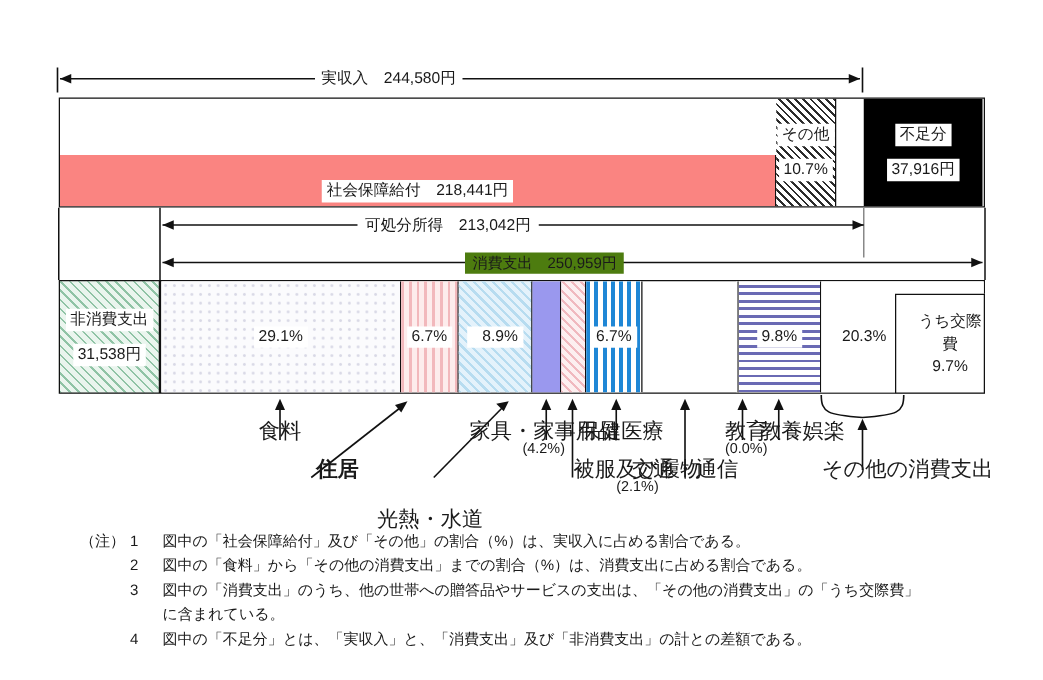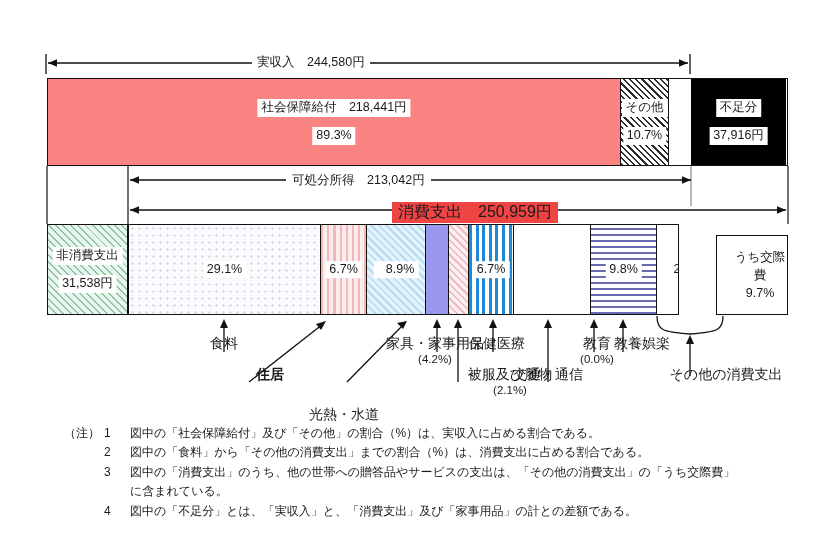--- a/index.html
+++ b/index.html
@@ -68,21 +68,21 @@
     background-image:repeating-linear-gradient(0deg,#6a6ab4 0 2.2px,rgba(255,255,255,0) 2.2px 6.0px);
   }
   .f-white{background:#fff;}
   
   .inner-box{
     position:absolute;box-sizing:border-box;border:1.4px solid #111;background:#fff;
     display:flex;flex-direction:column;align-items:center;justify-content:center;
     font-size:12.5px;line-height:1.45;text-align:center;
   }
   
-  .ann{position:absolute;font-size:14px;white-space:nowrap;line-height:1.3;text-align:center;}
+  .ann{position:absolute;font-size:17px;white-space:nowrap;line-height:1.3;text-align:center;}
   .ann.sub{font-size:11.5px;}
   
   .notes{position:absolute;left:64px;top:424px;width:760px;font-size:12px;line-height:1.62;}
   .note-row{display:flex;align-items:flex-start;}
   .note-num{width:26px;flex:none;text-align:left;}
   .note-kw{width:40px;flex:none;}
   .note-txt{flex:1;}
   .note-cont{margin-left:66px;}
   svg{display:block;}
 </style>
@@ -95,21 +95,21 @@
   <svg class="abs" style="left:44px;top:52px;" width="660" height="24">
     <line x1="2" y1="2" x2="2" y2="22" stroke="#111" stroke-width="1.3"></line>
     <line x1="646" y1="2" x2="646" y2="22" stroke="#111" stroke-width="1.3"></line>
     <line x1="4" y1="11" x2="644" y2="11" stroke="#111" stroke-width="1.3"></line>
     <polygon points="4,11 13,7.2 13,14.8" fill="#111"></polygon>
     <polygon points="644,11 635,7.2 635,14.8" fill="#111"></polygon>
   </svg>
   <div class="abs" style="left:252px;top:54px;background:#fff;padding:0 5px;font-size:12.5px;white-space:nowrap;">実収入　244,580円</div>
 
   <div class="bar" style="left:47px;top:78px;width:741px;height:88px;">
-    <div class="seg f-pink" style="left:0;width:573px;">
+    <div class="seg f-pink" style="left:0;width:573px;margin-top:45px;">
       <div class="lbl" style="top:20px;left:50%;">社会保障給付　218,441円</div>
       <div class="lbl" style="top:48px;left:50%;">89.3%</div>
     </div>
     <div class="seg f-hatch-gray" style="left:573px;width:48px;">
       <div class="lbl" style="top:20px;left:50%;">その他</div>
       <div class="lbl" style="top:48px;left:50%;">10.7%</div>
     </div>
     <div class="seg f-black" style="left:643px;width:95px;border-right:none;">
       <div class="lbl" style="top:20px;left:50%;">不足分</div>
       <div class="lbl" style="top:48px;left:50%;">37,916円</div>
@@ -128,28 +128,28 @@
     <polygon points="2,8 11,4.2 11,11.8" fill="#111"></polygon>
     <polygon points="563,8 554,4.2 554,11.8" fill="#111"></polygon>
   </svg>
   <div class="abs" style="left:286px;top:172px;background:#fff;padding:0 6px;font-size:12.5px;white-space:nowrap;">可処分所得　213,042円</div>
 
   <svg class="abs" style="left:128px;top:202px;" width="660" height="16">
     <line x1="2" y1="8" x2="658" y2="8" stroke="#111" stroke-width="1.3"></line>
     <polygon points="2,8 11,4.2 11,11.8" fill="#111"></polygon>
     <polygon points="658,8 649,4.2 649,11.8" fill="#111"></polygon>
   </svg>
-  <div class="abs" style="left:392px;top:202px;background:#ef4444;padding:0 6px;font-size:16px;white-space:nowrap;">消費支出　250,959円</div>
+  <div class="abs" style="left:372px;top:202px;background:#4d7c0f;padding:0 6px;font-size:12px;white-space:nowrap;">消費支出　250,959円</div>
 
   <div class="bar f-hatch-green" style="left:47px;top:224px;width:81px;height:91px;">
     <div class="lbl" style="top:22px;left:50%;">非消費支出</div>
     <div class="lbl" style="top:50px;left:50%;">31,538円</div>
   </div>
 
-  <div class="bar" style="left:128px;top:224px;width:551px;height:91px;">
+  <div class="bar" style="left:128px;top:224px;width:660px;height:91px;">
     <div class="seg f-dot-gray" style="left:0;width:192px;">
       <div class="lbl vcent" style="left:50%;">29.1%</div>
     </div>
     <div class="seg f-vstripe-pink" style="left:192px;width:46px;">
       <div class="lbl vcent" style="left:50%;">6.7%</div>
     </div>
     <div class="seg f-diag-blue" style="left:238px;width:59px;">
       <div class="lbl vcent" style="left:50%;padding-left:12px;">8.9%</div>
     </div>
     <div class="seg f-solid-purple" style="left:297px;width:23px;"></div>
@@ -241,17 +241,17 @@
     </div>
     <div class="note-row">
       <span class="note-kw"></span>
       <span class="note-num">3</span>
       <span class="note-txt">図中の「消費支出」のうち、他の世帯への贈答品やサービスの支出は、「その他の消費支出」の「うち交際費」</span>
     </div>
     <div class="note-cont">に含まれている。</div>
     <div class="note-row">
       <span class="note-kw"></span>
       <span class="note-num">4</span>
-      <span class="note-txt">図中の「不足分」とは、「実収入」と、「消費支出」及び「家事用品」の計との差額である。</span>
+      <span class="note-txt">図中の「不足分」とは、「実収入」と、「消費支出」及び「非消費支出」の計との差額である。</span>
     </div>
   </div>
 
 </div>
 
 </body></html>

